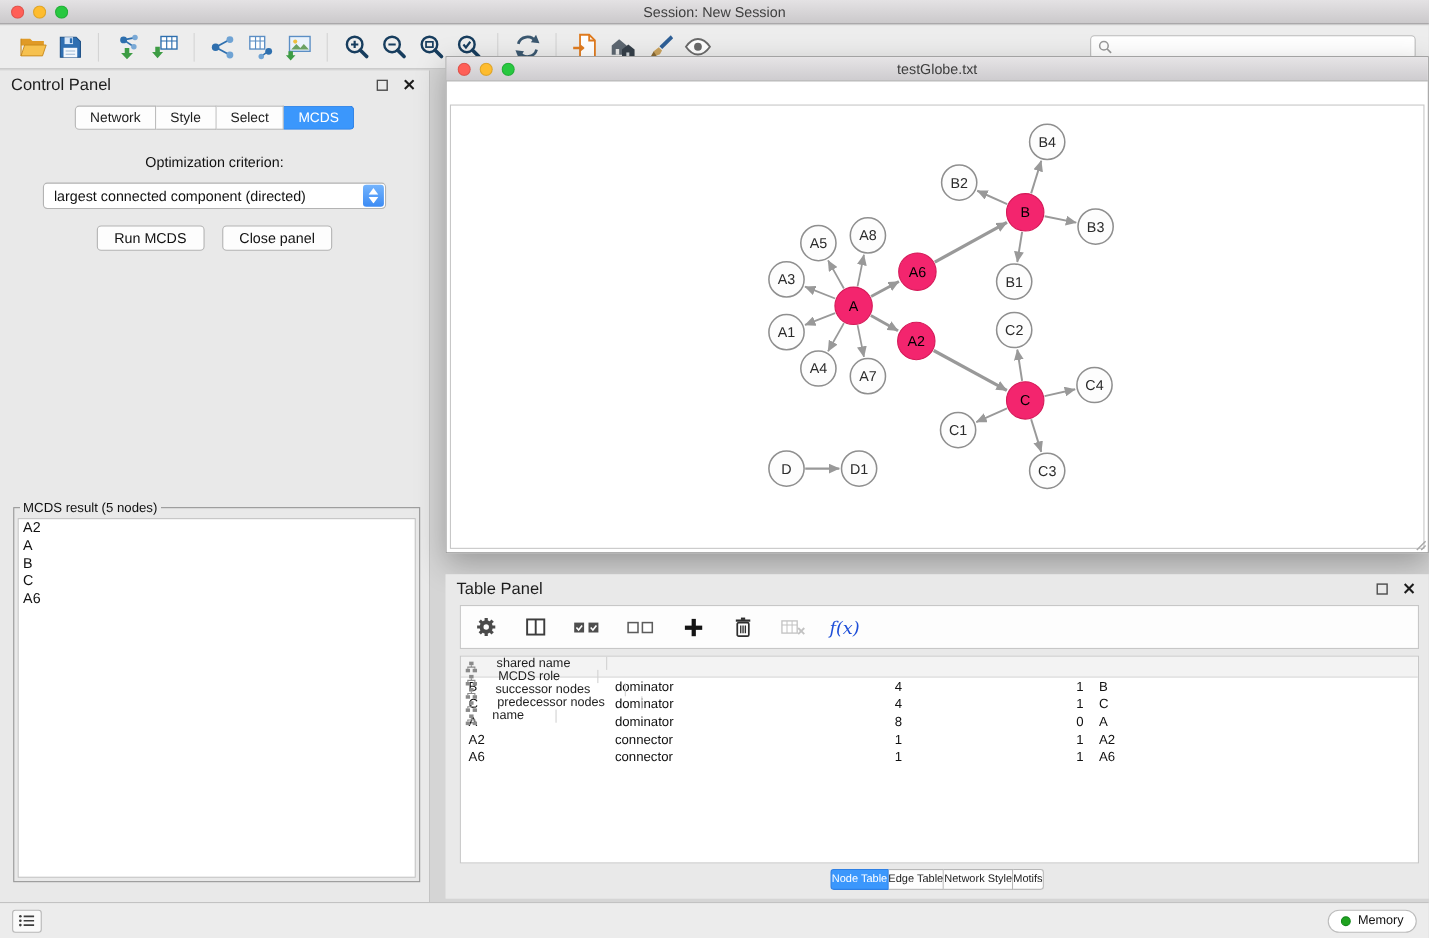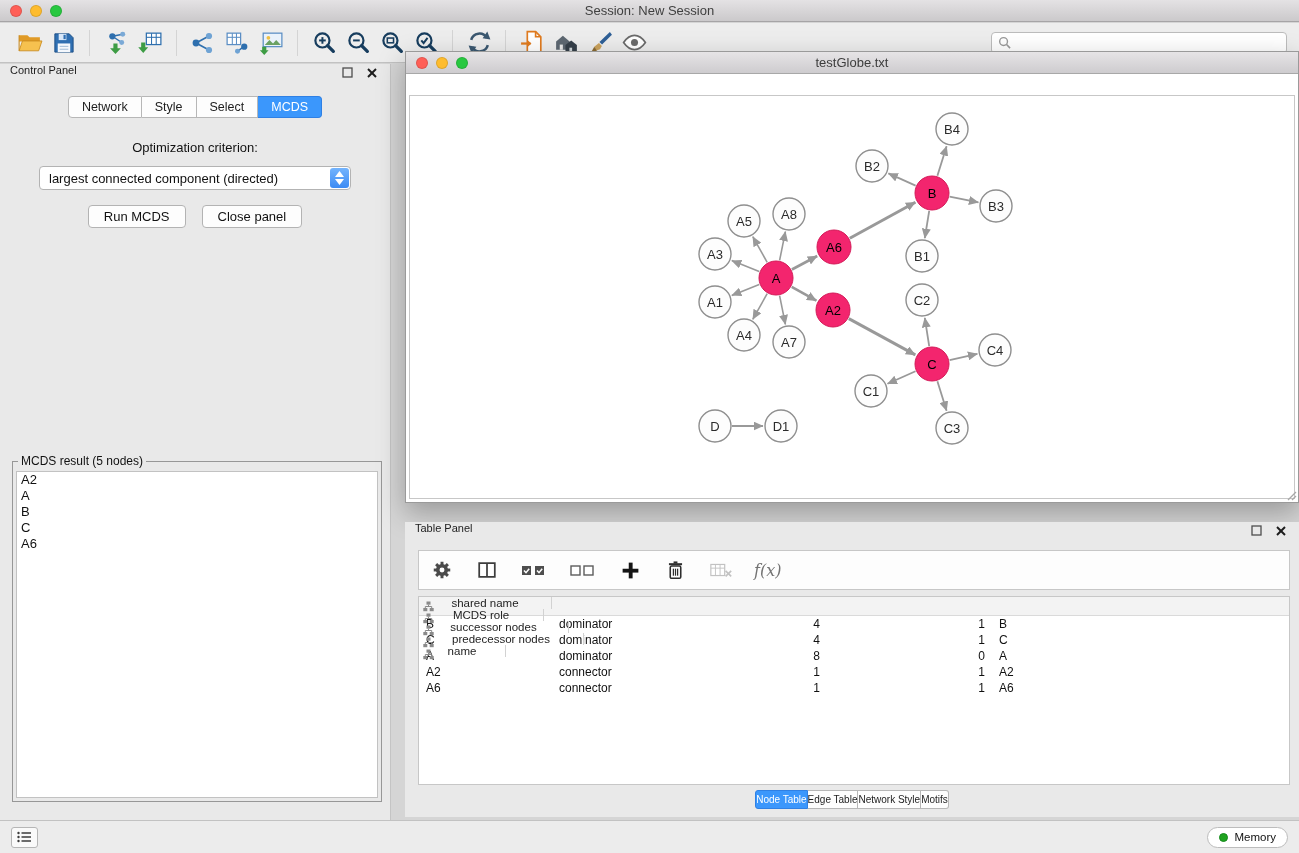--- a/index.html
+++ b/index.html
@@ -20,21 +20,21 @@
     border-bottom:1px solid #c2c2c2; display:flex; align-items:center; padding:0 12px; }
   .icon-btn { width:34px; height:32px; display:flex; align-items:center; justify-content:center; cursor:default; }
   .tb-sep { width:1px; height:26px; background:#d4d4d4; margin:0 9px; }
   .search-wrap { margin-left:auto; width:296px; height:22px; background:#fff; border:1px solid #bcbcbc;
     border-radius:4px; display:flex; align-items:center; padding:0 6px; gap:5px; }
   .search-input { border:none; outline:none; flex:1; font-size:12px; background:transparent; font-family:inherit; }
 
   
   .control-panel { position:absolute; top:64px; left:0; width:391px; bottom:33px;
     background:#e9e9e9; border-right:1px solid #c4c4c4; }
-  .panel-header { height:26px; display:flex; padding:0 10px; font-size:11px; color:#1d1d1d; }
+  .panel-header { height:26px; display:flex; align-items:center; padding:0 10px; font-size:15px; color:#1d1d1d; }
   .panel-header .spacer { flex:1; }
   .win-btn { width:17px; height:17px; display:flex; align-items:center; justify-content:center; margin-left:7px; }
 
   .cp-tabs { display:flex; justify-content:center; margin-top:6px; }
   .cp-tab { font-size:12.5px; padding:3px 13px; background:#fdfdfd; border:1px solid #b7b7b7;
     border-left:none; color:#1d1d1d; cursor:default; }
   .cp-tab:first-child { border-left:1px solid #b7b7b7; border-radius:4px 0 0 4px; }
   .cp-tab:last-child { border-radius:0 4px 4px 0; }
   .cp-tab.active { background:#3b97fc; border-color:#2f80e4; color:#fff; }
 
@@ -64,21 +64,21 @@
     position:relative; display:flex; align-items:center; }
   .nw-title { margin:0 auto; font-size:13px; color:#3d3d3d; }
   .nw-content { position:absolute; top:23px; left:3px; right:3px; bottom:3px;
     border:1px solid #c7c7c7; background:#fff; overflow:hidden;margin-top:20px; }
   .resize-corner { position:absolute; right:1px; bottom:1px; }
 
   
   .table-panel { position:absolute; left:405px; top:522px; right:0; bottom:36px; background:#e9e9e9; }
   .tp-toolbar { position:absolute; left:13px; right:9px; top:28px; height:40px; background:#fdfdfd;
     border:1px solid #c7c7c7; display:flex; align-items:center; padding:0 10px; gap:19px; }
-  .fx-label { font-family:"DejaVu Serif", serif; font-style:italic; font-size:16px; color:#737373; }
+  .fx-label { font-family:"DejaVu Serif", serif; font-style:italic; font-size:16px; color:#1d4ed8; }
   .tp-table { position:absolute; left:13px; right:9px; top:74px; bottom:32px;
     background:#fff; border:1px solid #c7c7c7; overflow:hidden; }
   .tp-header-row { display:flex; height:19px; background:#f3f3f3; border-bottom:1px solid #dadada;flex-direction:column; }
   .tp-hcell { position:relative; display:flex; align-items:center; justify-content:center;
     border-right:1px solid #d2d2d2; font-size:11.5px; color:#1d1d1d; cursor:default; }
   .tp-hcell svg { position:absolute; left:4px; top:4px; }
   .tp-hfill { flex:1; }
   .tp-row { display:flex; height:16px; align-items:center; font-size:12px; color:#111; }
   .tp-cell { padding:0 7px; white-space:nowrap; overflow:hidden; }
 

